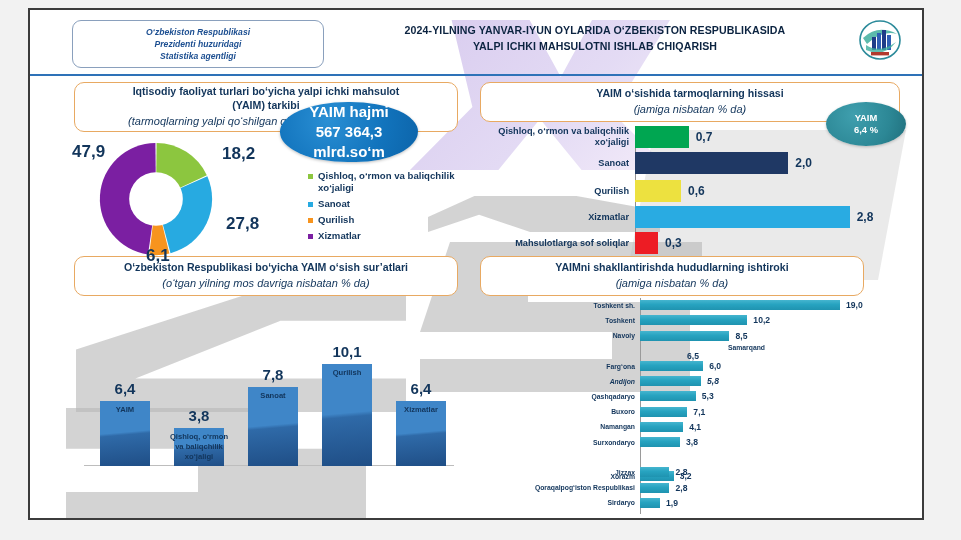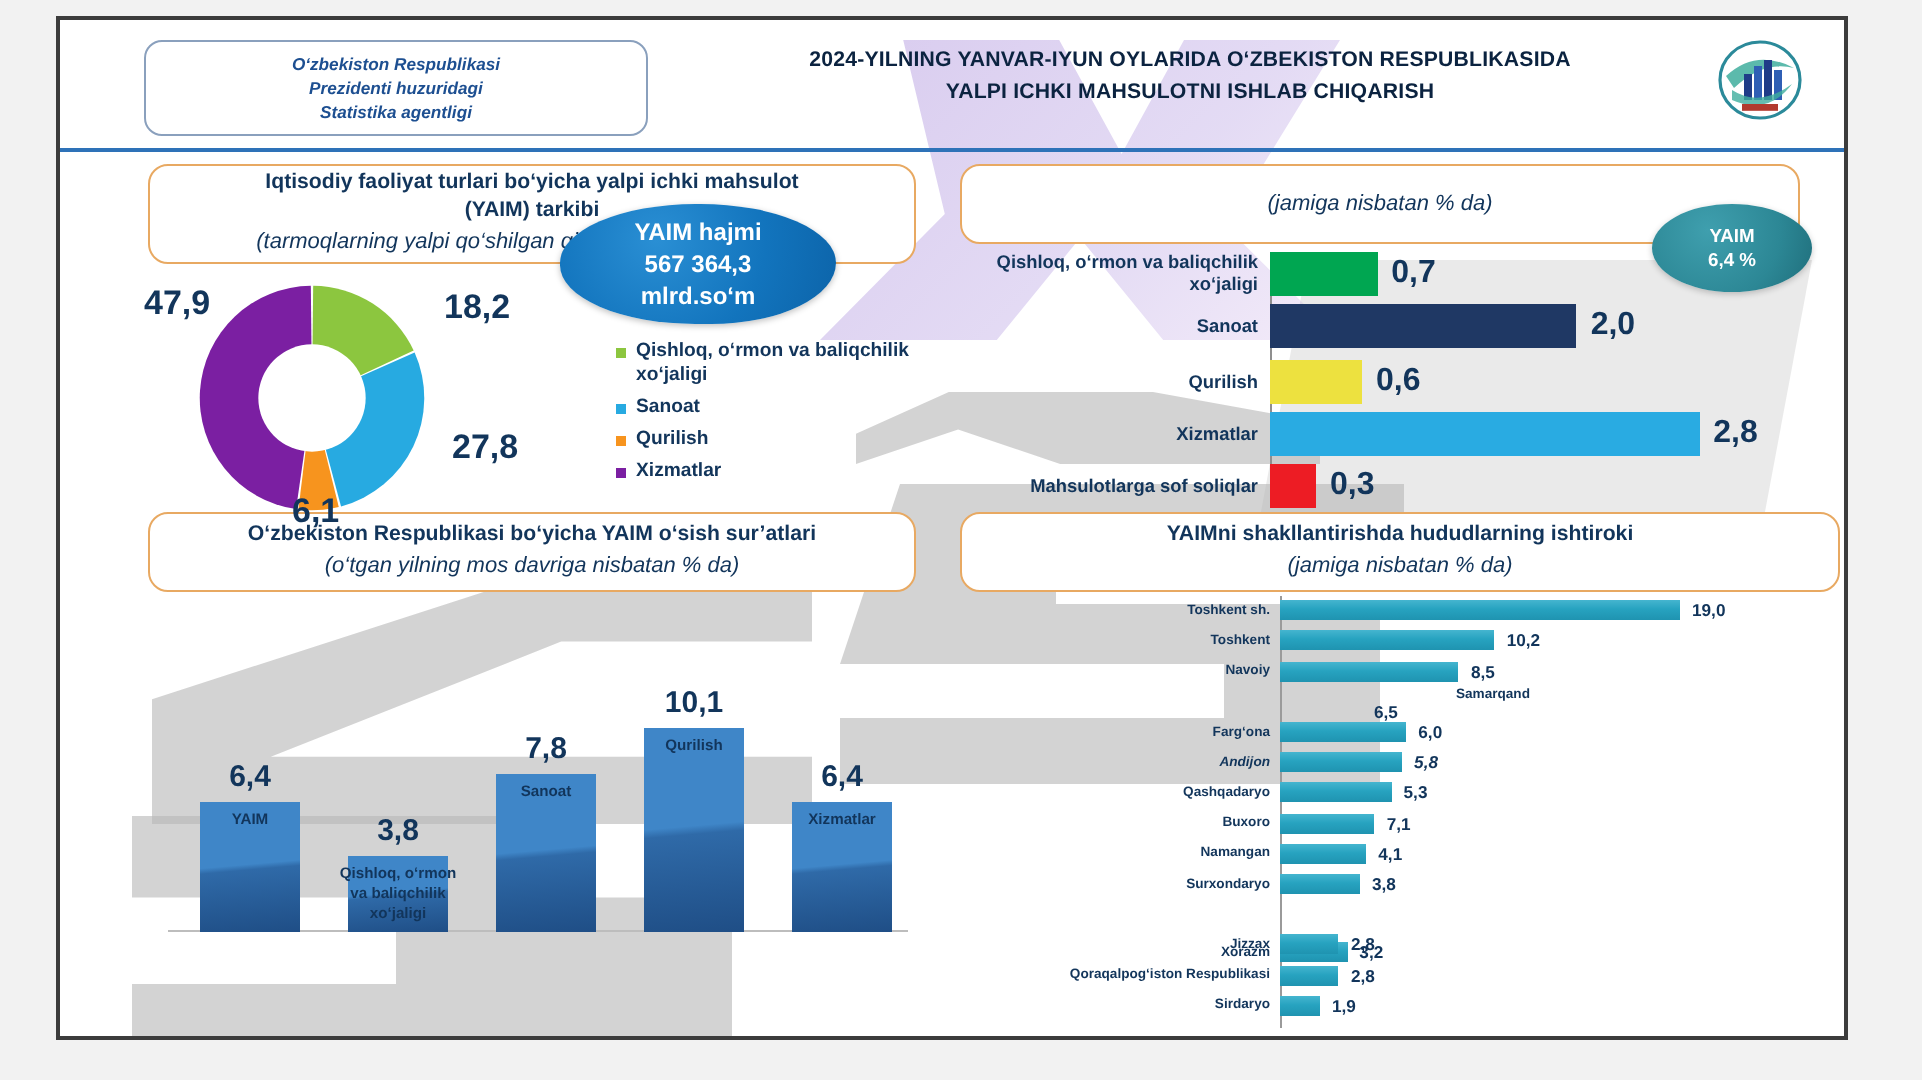--- a/index.html
+++ b/index.html
@@ -62,54 +62,54 @@
     position:absolute;border:1.6px solid #e8a962;border-radius:10px;background:#ffffff;
     display:flex;flex-direction:column;align-items:center;justify-content:center;
     box-sizing:border-box;
   }
   .tbox .t1{font-size:10.6px;font-weight:bold;color:#12355b;line-height:1.3;text-align:center;}
   .tbox .t2{font-size:11px;font-style:italic;color:#12355b;line-height:1.35;text-align:right;margin-top:1px;}
 
   .tb-tl{left:44px;top:72px;width:384px;height:50px;}
   .tb-tr{left:450px;top:72px;width:420px;height:40px;}
   .tb-bl{left:44px;top:246px;width:384px;height:40px;}
-  .tb-br{left:450px;top:246px;width:440px;height:40px;}
+  .tb-br{left:450px;top:246px;width:384px;height:40px;}
 
   
   .donut-wrap{position:absolute;left:44px;top:128px;width:200px;height:120px;text-align:right;}
   .donut{position:absolute;left:14px;top:0px;width:136px;height:122px;}
   .pv{position:absolute;font-size:17px;font-weight:bold;color:#12355b;}
   .pv-479{left:-2px;top:4px;}
   .pv-182{left:148px;top:6px;}
   .pv-278{left:152px;top:76px;}
   .pv-61{left:72px;top:108px;}
 
   .blueblob{
     position:absolute;left:250px;top:92px;width:138px;height:60px;
     background:radial-gradient(circle at 35% 30%,#2a8fd4 0%,#1274bd 55%,#0c63a8 100%);
     border-radius:50% 50% 46% 50%/50% 50% 52% 50%;
     display:flex;align-items:center;justify-content:center;text-align:center;
     box-shadow:0 1px 3px rgba(0,0,0,.25);
   }
-  .blueblob div{font-size:12px;font-weight:bold;color:#ffffff;line-height:1.34;}
+  .blueblob div{font-size:15px;font-weight:bold;color:#ffffff;line-height:1.34;}
 
   .legend{position:absolute;left:278px;top:160px;width:160px;}
   .lg{display:flex;align-items:flex-start;margin-bottom:4px;}
   .lg .dot{width:5px;height:5px;margin-top:4px;margin-right:5px;flex:0 0 auto;}
   .lg .lbl{font-size:9.6px;font-weight:bold;color:#12355b;line-height:1.24;}
 
   
   .hbars{position:absolute;left:450px;top:116px;width:420px;height:126px;}
   .hrow{position:absolute;left:0;width:100%;height:22px;display:flex;align-items:center;}
   .hrow .hlbl{
     width:155px;text-align:right;padding-right:6px;box-sizing:border-box;
     font-size:9.2px;font-weight:bold;color:#12355b;line-height:1.18;
   }
   .hrow .hbar{height:100%;position:relative;}
-  .hrow .hval{font-size:16px;font-weight:bold;color:#12355b;margin-left:7px;}
+  .hrow .hval{font-size:12px;font-weight:bold;color:#12355b;margin-left:7px;}
   .haxis{position:absolute;left:155px;top:0;width:1.2px;height:126px;background:#8f8f8f;}
 
   .yaimbadge{
     position:absolute;left:796px;top:92px;width:80px;height:44px;
     background:radial-gradient(circle at 35% 30%,#3f9fae 0%,#2c8795 60%,#1f6d7a 100%);
     border-radius:50%;display:flex;flex-direction:column;
     align-items:center;justify-content:center;text-align:center;
     box-shadow:0 1px 3px rgba(0,0,0,.22);
   }
   .yaimbadge span{font-size:9.4px;font-weight:bold;color:#ffffff;line-height:1.3;}
@@ -170,20 +170,21 @@
     <div class="hr-blue"></div>
   </div>
 
   <div class="tbox tb-tl">
     <div class="t1">Iqtisodiy faoliyat turlari bo‘yicha yalpi ichki mahsulot</div>
     <div class="t1">(YAIM) tarkibi</div>
     <div class="t2">(tarmoqlarning yalpi qo‘shilgan qiymatiga nisbatan % da)</div>
   </div>
 
   <div class="tbox tb-tr">
+    <div class="t1">YAIM o‘sishida tarmoqlarning hissasi</div>
     <div class="t2">(jamiga nisbatan % da)</div>
   </div>
 
   <div class="tbox tb-bl">
     <div class="t1">O‘zbekiston Respublikasi bo‘yicha YAIM o‘sish sur’atlari</div>
     <div class="t2">(o‘tgan yilning mos davriga nisbatan % da)</div>
   </div>
 
   <div class="tbox tb-br">
     <div class="t1">YAIMni shakllantirishda hududlarning ishtiroki</div>

